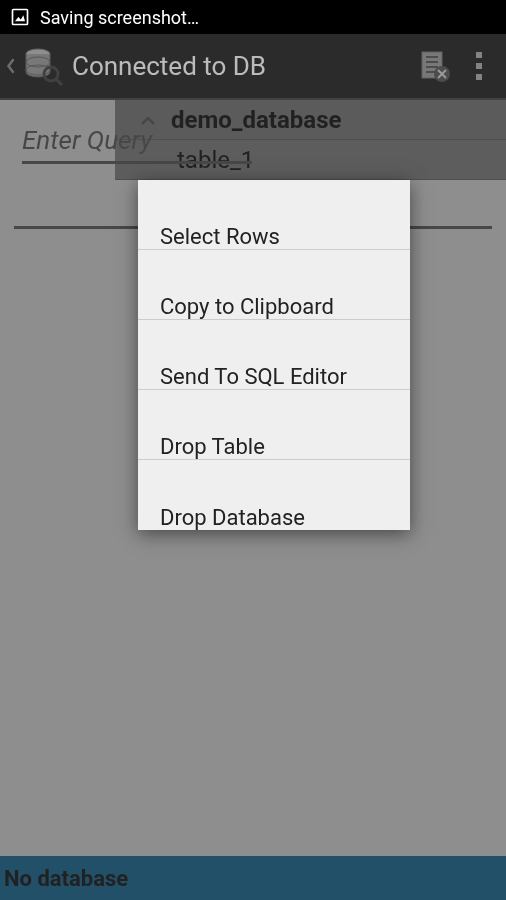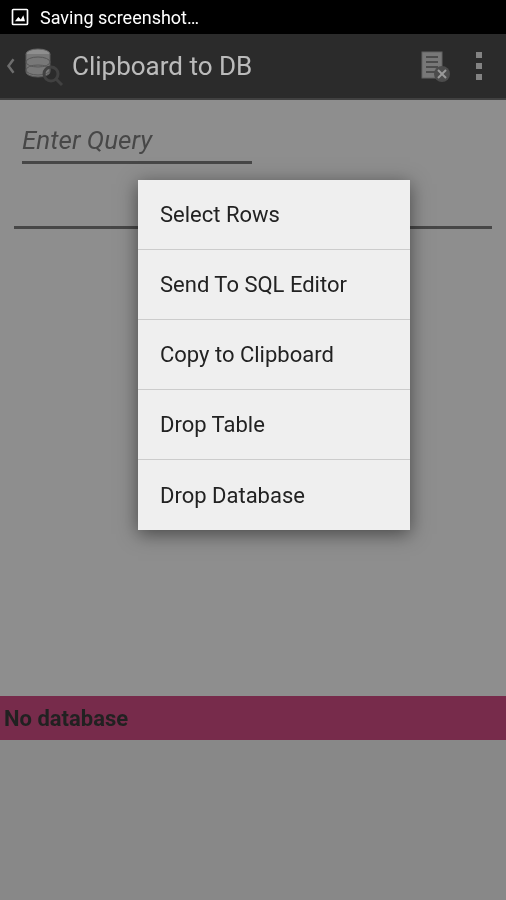--- a/index.html
+++ b/index.html
@@ -1,18 +1,18 @@
 <!DOCTYPE html>
 <html><head>
   <meta charset="utf-8">
   <style>
     * { margin: 0; padding: 0; box-sizing: border-box; font-family: Roboto, Arial, sans-serif; }
     html, body { width: 506px; height: 900px; overflow: hidden; background: #888; }
     
-    .screen { position: relative; width: 506px; height: 740px; background: #f5f5f5; }
+    .screen { position: relative; width: 506px; height: 900px; background: #f5f5f5; }
     
     .status-bar { height: 34px; background: #000; display: flex; align-items: center; padding: 0 10px; color: #fff; font-size: 18px; }
     .status-bar .pic-icon { width: 20px; height: 20px; margin-right: 10px; display: flex; align-items: center; justify-content: center; }
     
     .action-bar { height: 66px; background: #222; display: flex; align-items: center; padding: 0 6px 0 6px; color: #fff; position: relative; border-bottom: 2px solid #444; }
     .back-chevron { width: 10px; display: flex; align-items: center; justify-content: center; color: #888; font-size: 24px; }
     .db-icon { width: 44px; height: 44px; margin: 0 8px 0 4px; display: flex; align-items: center; justify-content: center; }
     .action-title { color: #fff; font-size: 26px; font-weight: 400; flex: 1; }
     .action-right { display: flex; align-items: center; gap: 26px; padding-right: 18px; }
     .doc-x-icon { width: 32px; height: 32px; }
@@ -25,28 +25,28 @@
     .db-row { height: 40px; display: flex; align-items: center; border-bottom: 1px solid #666; padding-left: 24px; color: #000; font-size: 24px; background: #808080; }
     .db-row.header { font-weight: bold; }
     .db-row .arrow { color: #555; font-size: 18px; margin-right: 14px; }
     .table-row { height: 40px; display: flex; align-items: center; border-bottom: 1px solid #666; padding-left: 62px; color: #000; font-size: 24px; background: #858585; }
     
     .query-input { position: absolute; top: 18px; left: 22px; width: 230px; height: 46px; border: none; border-bottom: 3px solid #555; background: transparent; font-size: 26px; color: #444; outline: none; font-style: italic; }
     .query-input::placeholder { color: #555; }
     
     .underline { position: absolute; top: 126px; left: 14px; right: 14px; height: 3px; background: #555; }
     
-    .bottom-bar { position: absolute; bottom: 0; left: 0; right: 0; height: 44px; background: #be185d; color: #000; font-size: 22px; font-weight: bold; display: flex; align-items: center; padding-left: 4px; text-align: right; }
+    .bottom-bar { position: absolute; bottom: 0; left: 0; right: 0; height: 44px; background: #0369a1; color: #000; font-size: 22px; font-weight: bold; display: flex; align-items: center; padding-left: 4px; text-align: right; }
     
     
     .dim { position: absolute; top: 0; left: 0; right: 0; bottom: 0; background: rgba(60,60,60,0.55); }
     
     
     .popup { position: absolute; top: 180px; left: 138px; width: 272px; background: #efefef; box-shadow: 0 4px 18px rgba(0,0,0,0.5); }
-    .popup-item { height: 70px; border-bottom: 1px solid #ccc; display: flex; align-items: center; padding: 0 22px; font-size: 22px; color: #222; cursor: pointer; }
+    .popup-item { height: 70px; border-bottom: 1px solid #ccc; display: flex; align-items: flex-end; padding: 0 22px; font-size: 22px; color: #222; cursor: pointer; }
     .popup-item:last-child { border-bottom: none; }
   </style>
 </head>
 <body>
 
 <div class="screen">
 
   <div class="status-bar">
     <span class="pic-icon">
       <svg viewBox="0 0 24 24" width="20" height="20" fill="#fff">
@@ -66,21 +66,21 @@
     <span class="db-icon">
       <svg viewBox="0 0 44 44" width="44" height="44">
         <ellipse cx="18" cy="10" rx="12" ry="5" fill="#bbb" stroke="#777" stroke-width="1"></ellipse>
         <path d="M6 10 v18 a12 5 0 0 0 24 0 V10" fill="#999" stroke="#666" stroke-width="1"></path>
         <ellipse cx="18" cy="18" rx="12" ry="5" fill="none" stroke="#666" stroke-width="1"></ellipse>
         <ellipse cx="18" cy="26" rx="12" ry="5" fill="none" stroke="#666" stroke-width="1"></ellipse>
         <circle cx="31" cy="30" r="7" fill="none" stroke="#444" stroke-width="3"></circle>
         <line x1="36" y1="35" x2="42" y2="41" stroke="#444" stroke-width="3"></line>
       </svg>
     </span>
-    <span class="action-title">Clipboard to DB</span>
+    <span class="action-title">Connected to DB</span>
     <div class="action-right">
       <span class="doc-x-icon">
         <svg viewBox="0 0 32 32" width="32" height="32">
           <rect x="4" y="2" width="20" height="26" fill="#999" stroke="#777"></rect>
           <line x1="8" y1="7" x2="20" y2="7" stroke="#555" stroke-width="2"></line>
           <line x1="8" y1="12" x2="20" y2="12" stroke="#555" stroke-width="2"></line>
           <line x1="8" y1="17" x2="20" y2="17" stroke="#555" stroke-width="2"></line>
           <line x1="8" y1="22" x2="20" y2="22" stroke="#555" stroke-width="2"></line>
           <circle cx="24" cy="24" r="8" fill="#555"></circle>
           <line x1="20" y1="20" x2="28" y2="28" stroke="#ccc" stroke-width="2"></line>
@@ -90,44 +90,57 @@
       <span class="overflow-icon">
         <span class="overflow-dot"></span>
         <span class="overflow-dot"></span>
         <span class="overflow-dot"></span>
       </span>
     </div>
   </div>
 
   <div class="content">
 
+    <div class="db-list-panel">
+      <div class="db-row header">
+        <span class="arrow">
+          <svg viewBox="0 0 16 10" width="18" height="10" fill="none" stroke="#555" stroke-width="2.5">
+              <polyline points="2,8 8,2 14,8"></polyline>
+            </svg>
+        </span>
+        <span>demo_database</span>
+      </div>
+      <div class="table-row">
+        <span>table_1</span>
+      </div>
+    </div>
 
     <input class="query-input" placeholder="Enter Query" style="">
 
     <div class="underline"></div>
 
     <div class="bottom-bar">
       <span>No database</span>
     </div>
 
     <div class="dim"></div>
   </div>
 
   <div style="position:absolute;top:34px;left:0;right:0;height:66px;background:rgba(60,60,60,0.35);"></div>
   <div style="position:absolute;top:0;left:0;right:0;height:34px;"></div>
 
   <div class="popup">
     <div class="popup-item">
         <span>Select Rows</span>
       </div>
     <div class="popup-item">
-        <span>Send To SQL Editor</span>
+        <span>Copy to Clipboard</span>
       </div>
     <div class="popup-item">
-        <span>Copy to Clipboard</span>
+        <span>Send To SQL Editor</span>
       </div>
     <div class="popup-item">
         <span>Drop Table</span>
       </div>
     <div class="popup-item">
         <span>Drop Database</span>
       </div>
   </div>
 
 </div>

